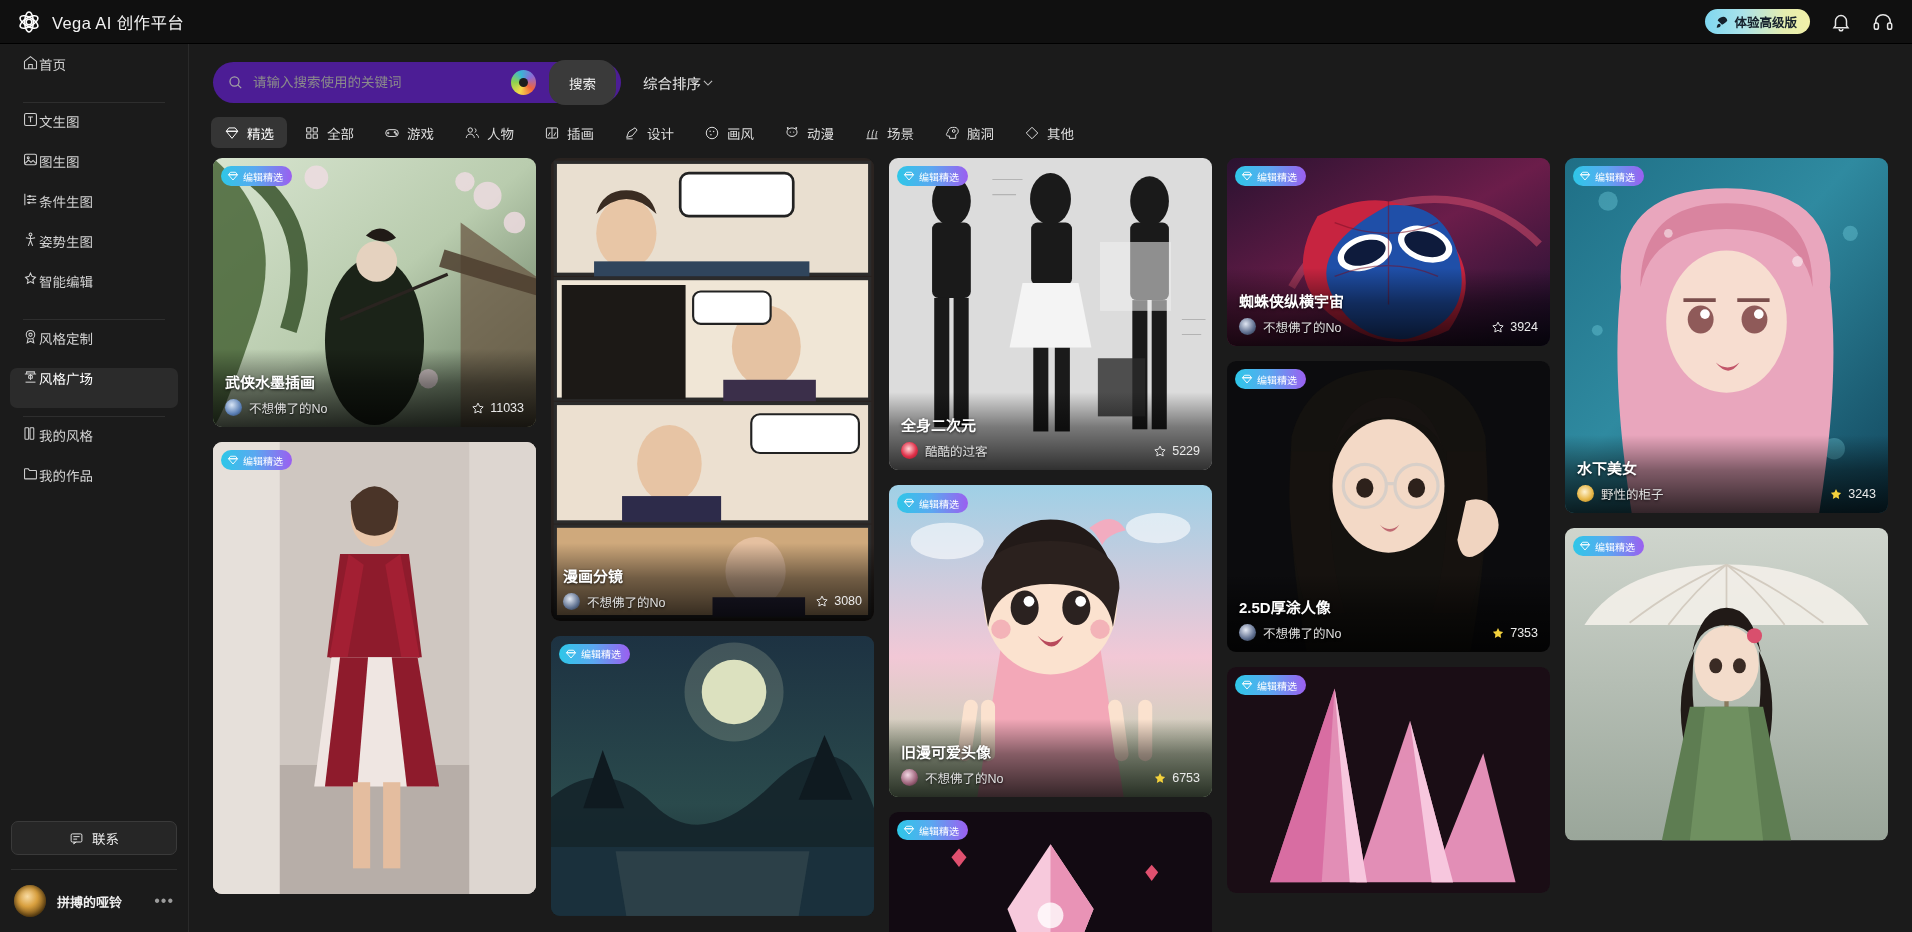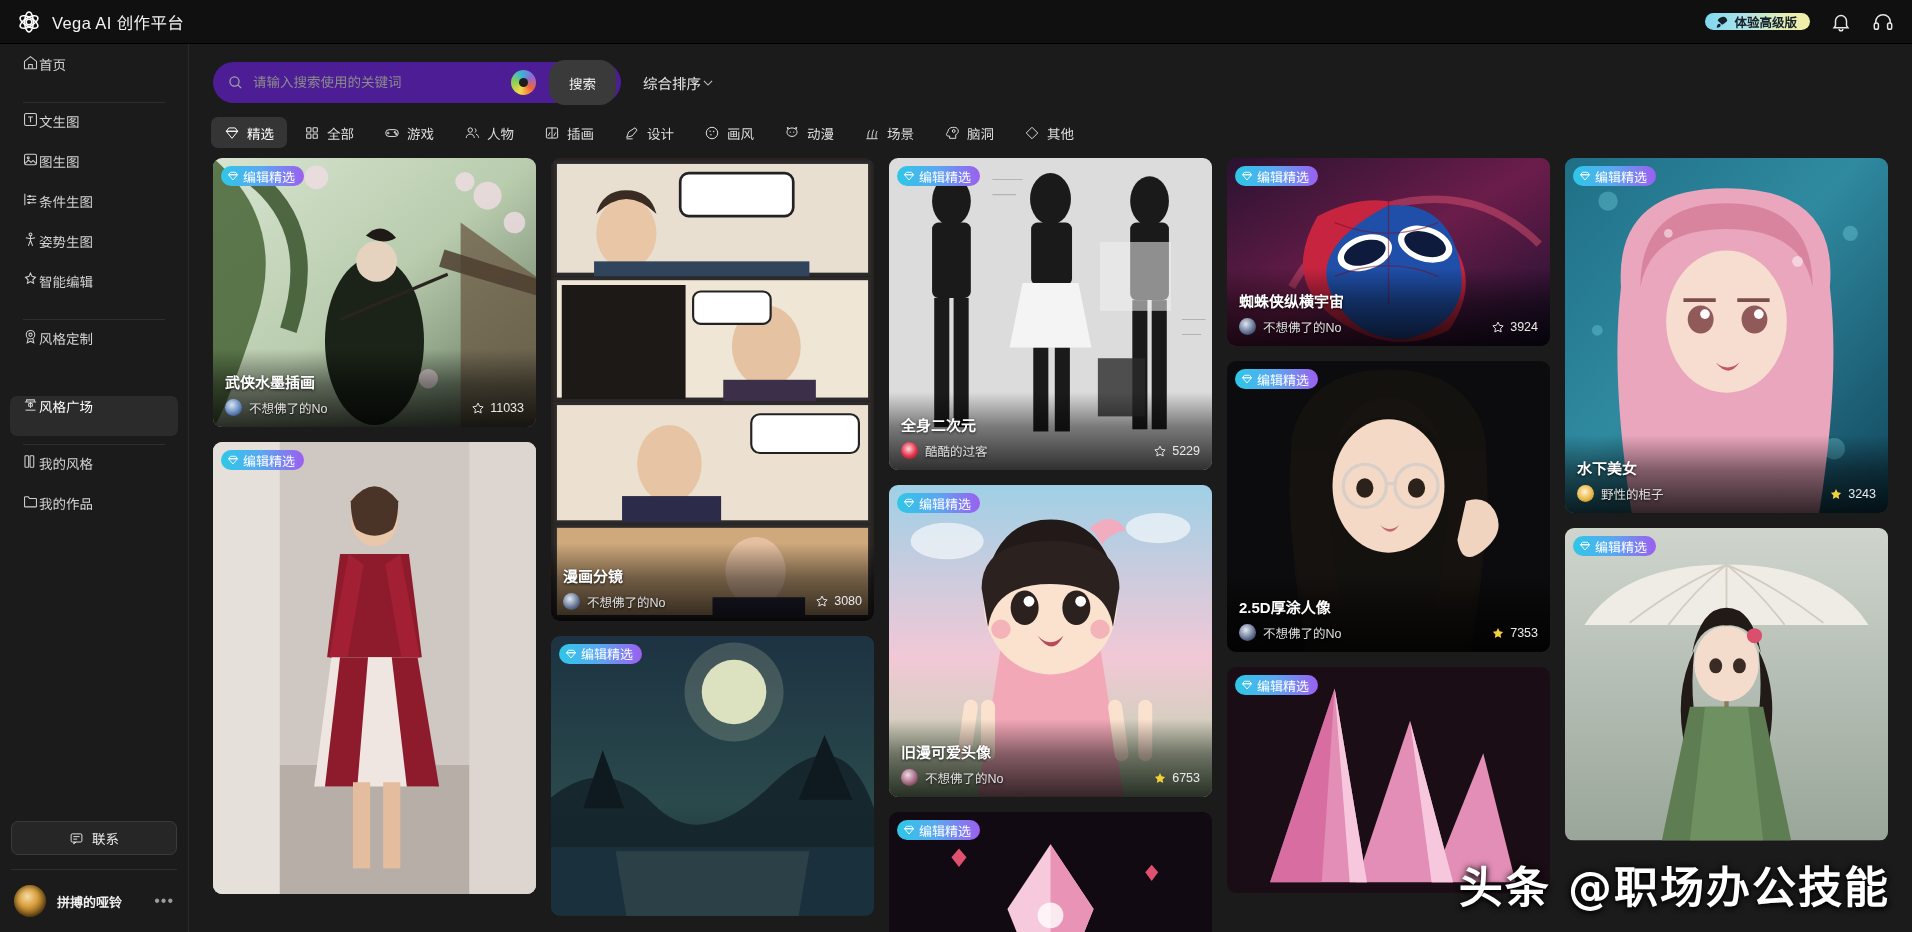--- a/index.html
+++ b/index.html
@@ -19,21 +19,21 @@
     display: flex; align-items: center;
     padding: 0 18px 0 16px;
     border-bottom: 1px solid #000;
     gap: 46px;
   }
   .brand { display: flex; align-items: center; gap: 10px; }
   .brand-logo { width: 26px; height: 26px; color: #fff; display: block; }
   .brand-name { font-size: 16.5px; color: #f2f2f2; letter-spacing: .4px; }
   .topbar-right { margin-left: auto; display: flex; align-items: center; gap: 20px; }
   .premium-btn {
-    height: 17px; border-radius: 13px;
+    height: 25px; border-radius: 13px;
     background: linear-gradient(90deg,#7fd7f0 0%,#a9e2ea 35%,#e4edb0 75%,#f2f0a8 100%);
     color: #15202b; font-size: 12.5px; font-weight: bold;
     display: flex; align-items: center; gap: 5px;
     padding: 0 13px 0 10px; cursor: pointer;
   }
   .premium-btn svg { width: 14px; height: 14px; }
   .icon-btn { width: 22px; height: 22px; color: #e6e6e6; cursor: pointer; display: block; }
 
   
   .body { flex: 1; display: flex; min-height: 0; }
@@ -45,21 +45,21 @@
     border-right: 1px solid #2a2a2a;
     display: flex; flex-direction: column;
     padding-top: 10px;
   }
   .nav { padding: 0 10px; }
   .nav-item {
     height: 40px; display: flex; align-items: flex-start; 
     padding: 0 12px; border-radius: 7px; cursor: pointer;
     color: #d2d2d2; font-size: 13.5px;
   }
-  .nav-item.active { background: #2b2b2b; color: #fff; margin-top: 28px; }
+  .nav-item.active { background: #2b2b2b; color: #fff; }
   .nav-item svg { width: 17px; height: 17px; flex: none; color: #cfcfcf; }
   .nav-sep { height: 1px; background: #2e2e2e; margin: 8px 13px; }
   .sidebar-spacer { flex: 1; }
   .contact-btn {
     margin: 0 11px 14px 11px; height: 34px;
     border: 1px solid #3a3a3a; border-radius: 7px;
     background: #262626; color: #ececec; font-size: 13.5px;
     display: flex; align-items: center; justify-content: center; gap: 8px;
     cursor: pointer;
   }
@@ -125,21 +125,21 @@
   }
   .card {
     break-inside: avoid; position: relative;
     margin: 0 0 15px 0; border-radius: 9px; overflow: hidden;
     background: #232323; cursor: pointer;
   }
   .badge {
     position: absolute; top: 8px; left: 8px; z-index: 3;
     height: 20px; border-radius: 10px; padding: 0 9px 0 6px;
     background: linear-gradient(90deg,#2ec7e8 0%,#5aa8f0 48%,#9b5ff0 100%);
-    color: #fff; font-size: 13px; display: flex; align-items: center; gap: 4px;
+    color: #fff; font-size: 10px; display: flex; align-items: center; gap: 4px;
     white-space: nowrap;
   }
   .badge svg { width: 12px; height: 12px; }
   .card-overlay {
     position: absolute; left: 0; right: 0; bottom: 0; z-index: 2;
     padding: 22px 12px 10px 12px;
     background: linear-gradient(to top, rgba(0,0,0,.78) 0%, rgba(0,0,0,.45) 55%, rgba(0,0,0,0) 100%);
   }
   .card-title { font-size: 15px; color: #fff; font-weight: bold; margin-bottom: 6px; text-shadow: 0 1px 3px rgba(0,0,0,.8); }
   .card-meta { display: flex; align-items: center; gap: 7px; }
@@ -885,14 +885,13 @@
                 <path d="M7 4.5h10l4 5H3z"></path>
             </svg>
             <span>编辑精选</span>
           </div>
         </div>
 
       </div>
     </main>
   </div>
 
-  <div class="watermark">头条 @职场办公技能</div>
 </div>
 
 </body></html>

